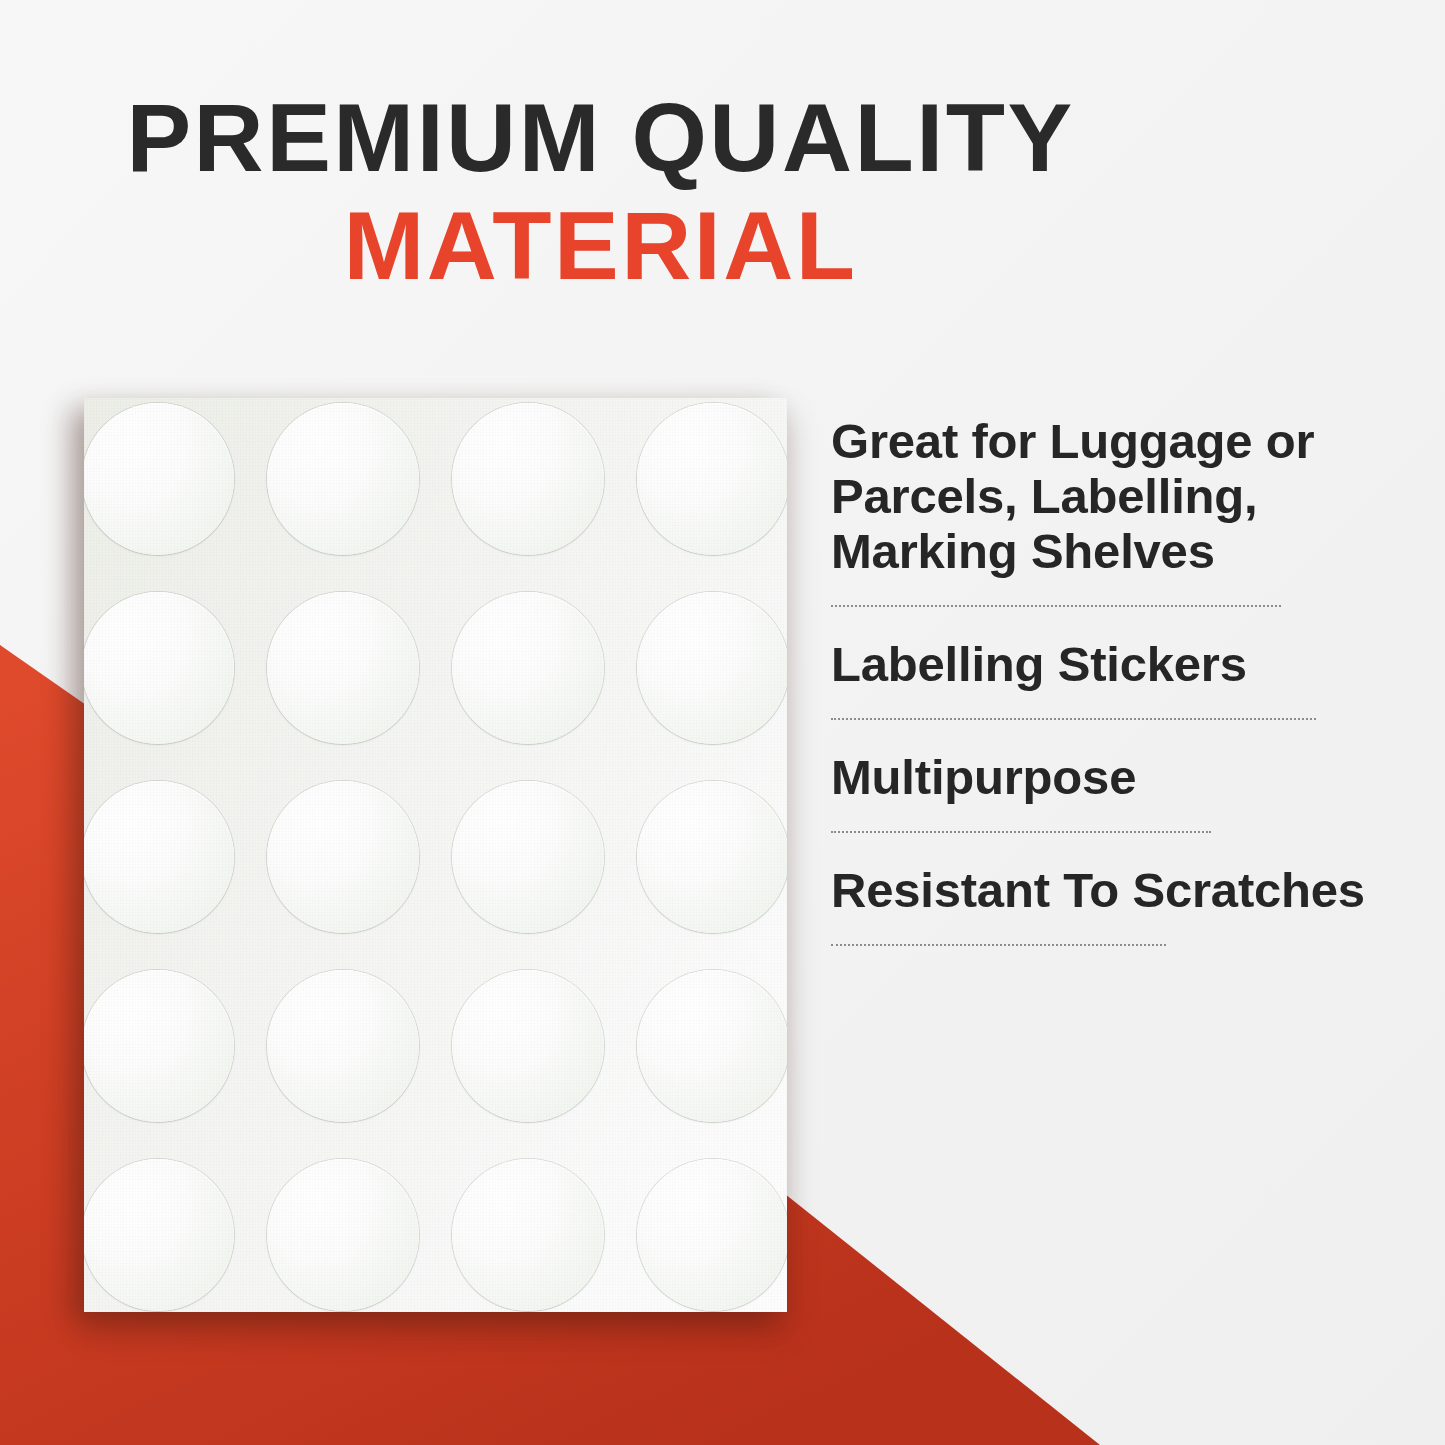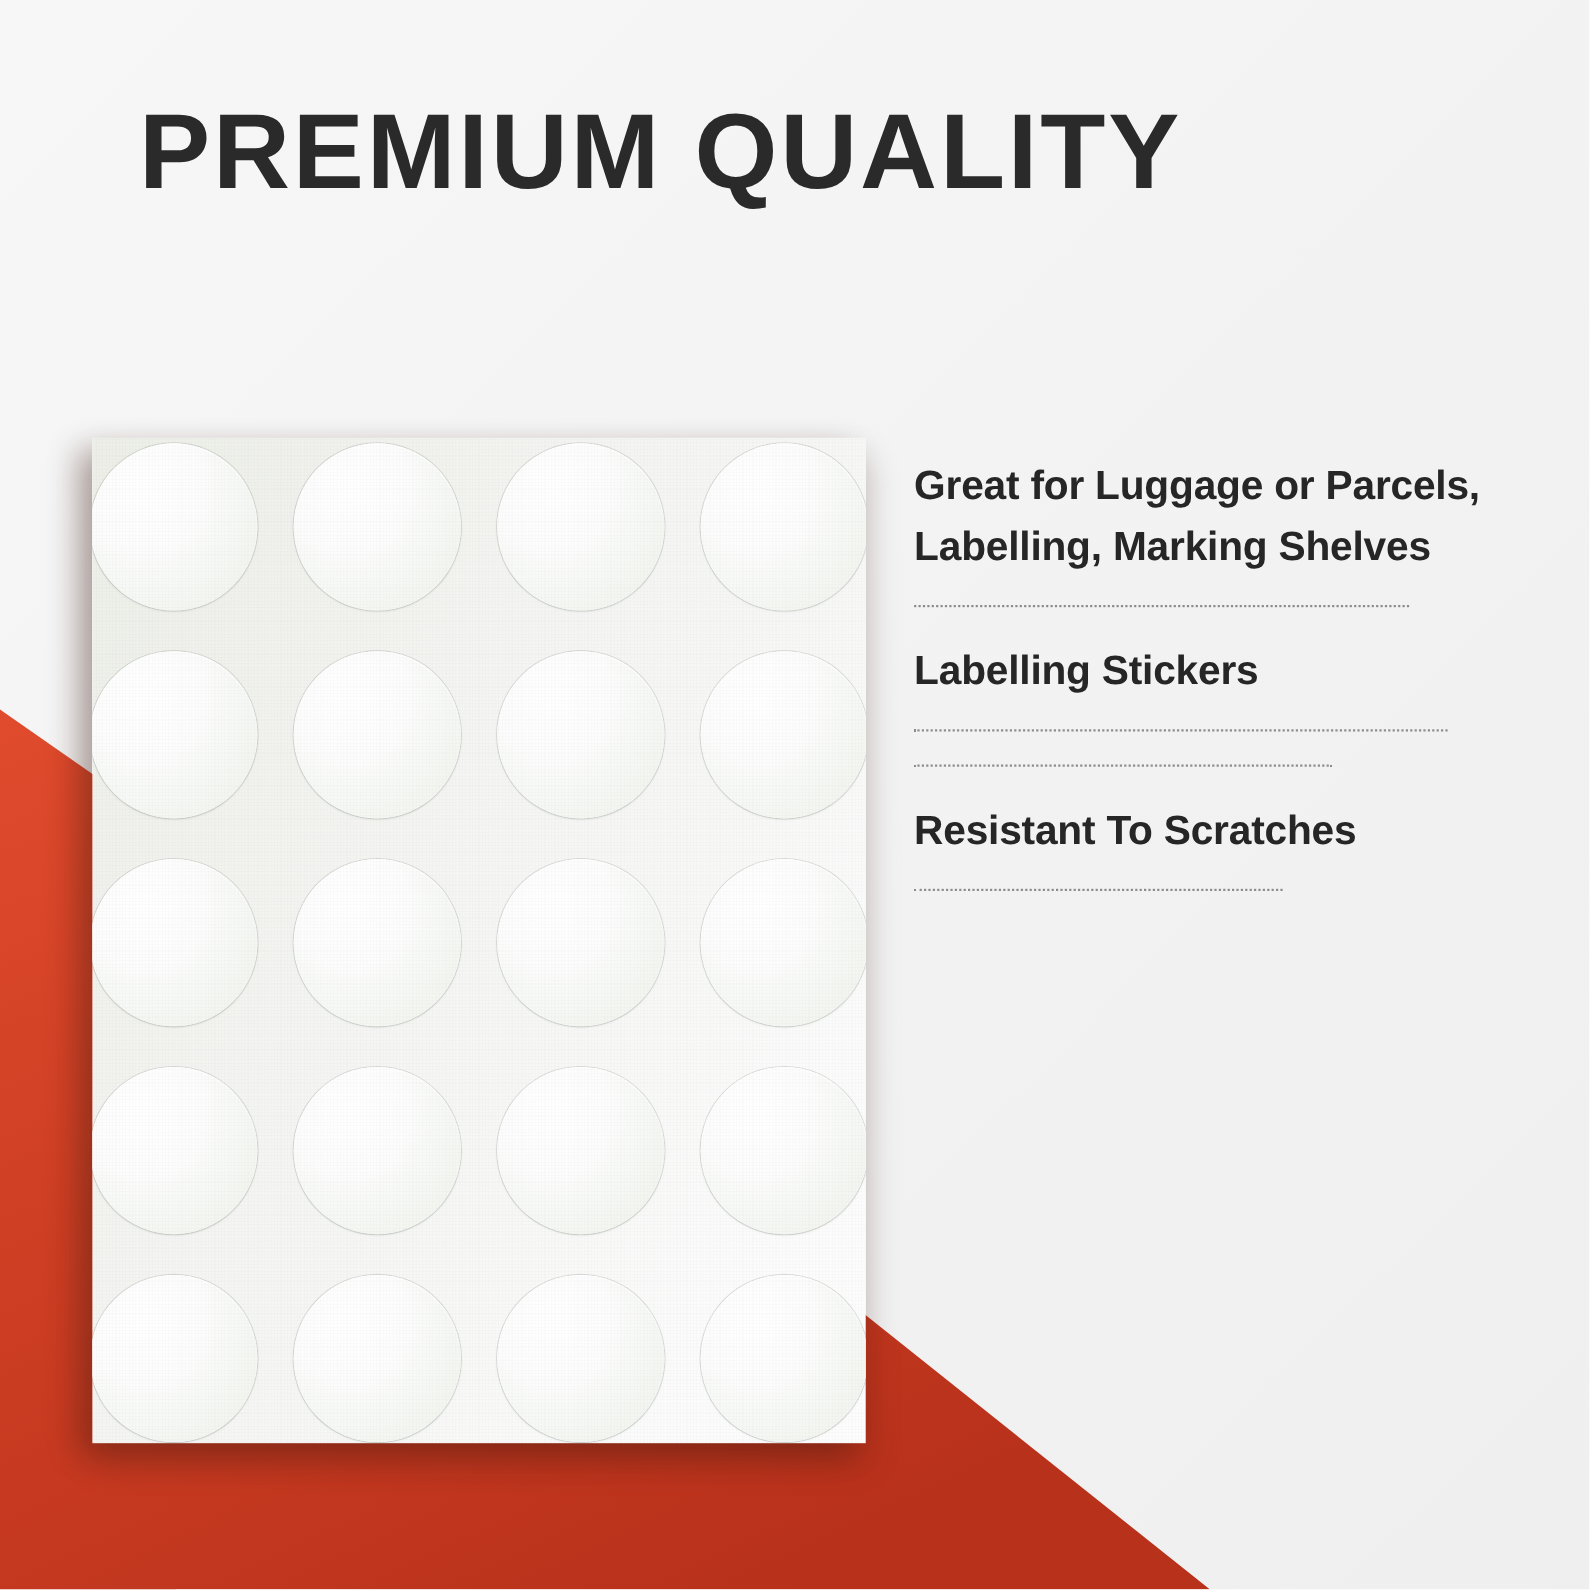--- a/index.html
+++ b/index.html
@@ -132,21 +132,21 @@
     position: absolute;
     left: 831px;
     top: 414px;
     width: 540px;
     z-index: 6;
   }
   .feature-item {
     position: relative;
   }
   .feature-text {
-    font-size: 37px;
+    font-size: 49px;
     line-height: 55px;
     font-weight: 700;
     color: #262626;
     letter-spacing: -0.2px;
   }
   .divider {
     height: 0;
     border-top: 2px dotted #8c8c8c;
     margin-top: 26px;
     margin-bottom: 30px;
@@ -169,20 +169,21 @@
         <stop offset="42%" stop-color="#cf3f24"></stop>
         <stop offset="100%" stop-color="#b8311b"></stop>
       </linearGradient>
     </defs>
     <polygon points="0,645 160,862 160,1445 0,1445" fill="url(#redgrad)"></polygon>
     <polygon points="0,645 0,1445 1100,1445 770,1182" fill="url(#redgrad)"></polygon>
   </svg>
 
   <div class="heading-block">
     <div class="title-line1">PREMIUM QUALITY</div>
+    <div class="title-line2">MATERIAL</div>
   </div>
 
   <div class="photo-wrap">
     <div class="sheet">
       <div class="dot-grid">
         <div class="dot-cell">
             <div class="dot"></div>
           </div>
         <div class="dot-cell">
             <div class="dot"></div>
@@ -255,20 +256,21 @@
       <div class="feature-text">Great for Luggage or Parcels, Labelling, Marking Shelves</div>
       <div class="divider w1"></div>
     </div>
 
     <div class="feature-item">
       <div class="feature-text">Labelling Stickers</div>
       <div class="divider w2"></div>
     </div>
 
     <div class="feature-item">
+      <div class="feature-text">Multipurpose</div>
       <div class="divider w3"></div>
     </div>
 
 
     <div class="feature-item">
       <div class="feature-text">Resistant To Scratches</div>
       <div class="divider w5"></div>
     </div>
 
   </div>

